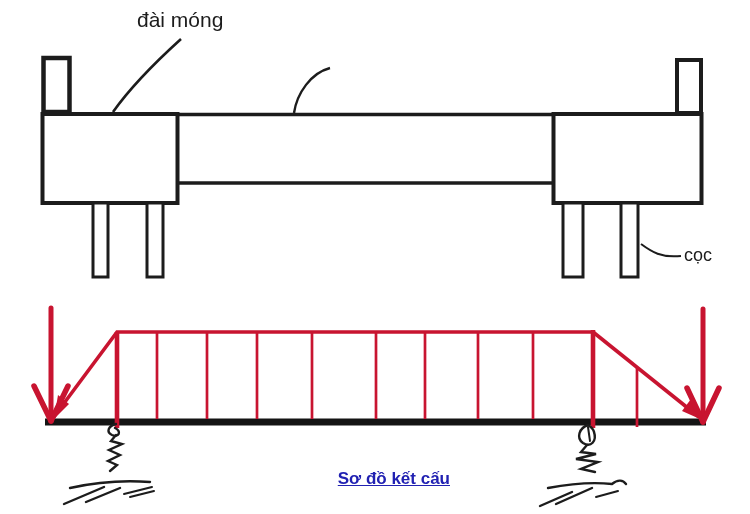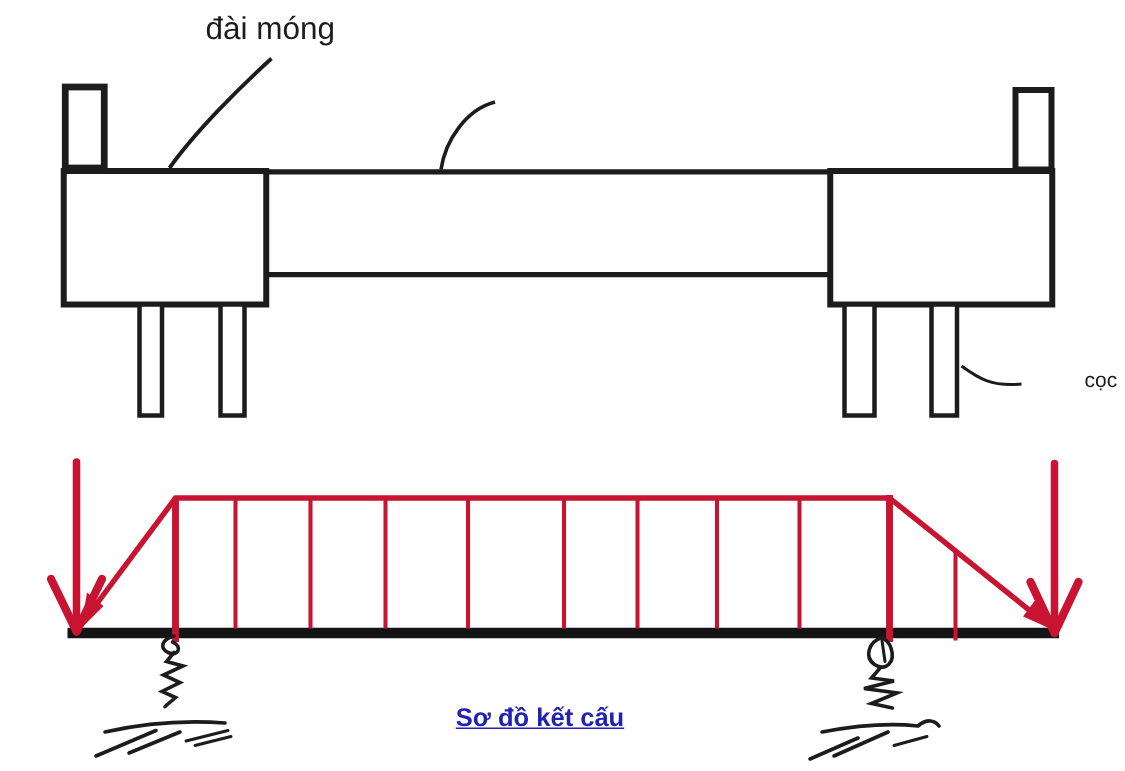--- a/index.html
+++ b/index.html
@@ -3,22 +3,22 @@
 <meta charset="utf-8">
 <style>
   html,body{margin:0;padding:0;background:#fff;}
   body{width:750px;height:514px;position:relative;overflow:hidden;
        font-family:"Liberation Sans", sans-serif;}
   .stage{position:absolute;inset:0;width:750px;height:514px;border-radius:28px;}
   svg{position:absolute;left:0;top:0;}
   .lbl{position:absolute;color:#1c1c1c;white-space:nowrap;line-height:1.1;}
   .lbl-pilecap{left:137px;top:8px;font-size:21px;}
   .lbl-tiebeam{left:331px;top:59px;font-size:17px;}
-  .lbl-pile{left:684px;top:246px;font-size:14px;margin-left:39px;}
-  .caption{position:absolute;left:270px;top:469px;width:180px;text-align:center;
+  .lbl-pile{left:684px;top:246px;font-size:18px;}
+  .caption{position:absolute;left:270px;top:469px;width:180px;text-align:right;
            font-size:17px;font-weight:bold;color:var(--caption,#2121b2);
            text-decoration:underline;}
 </style>
 </head>
 <body>
 
 <div class="stage">
 
   <svg width="750" height="514" viewBox="0 0 750 514">
 

